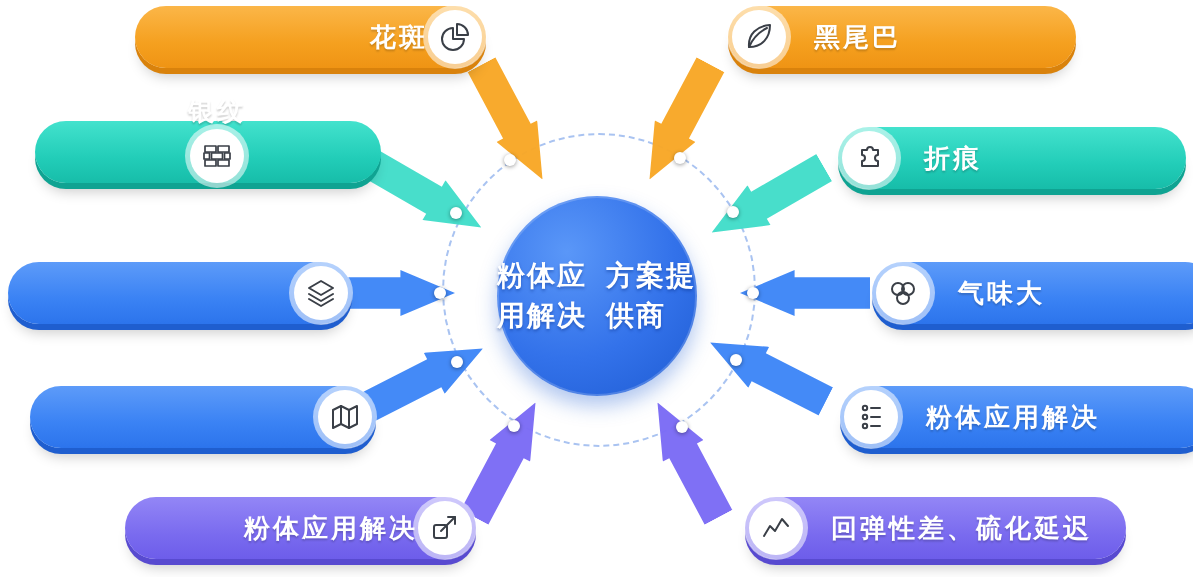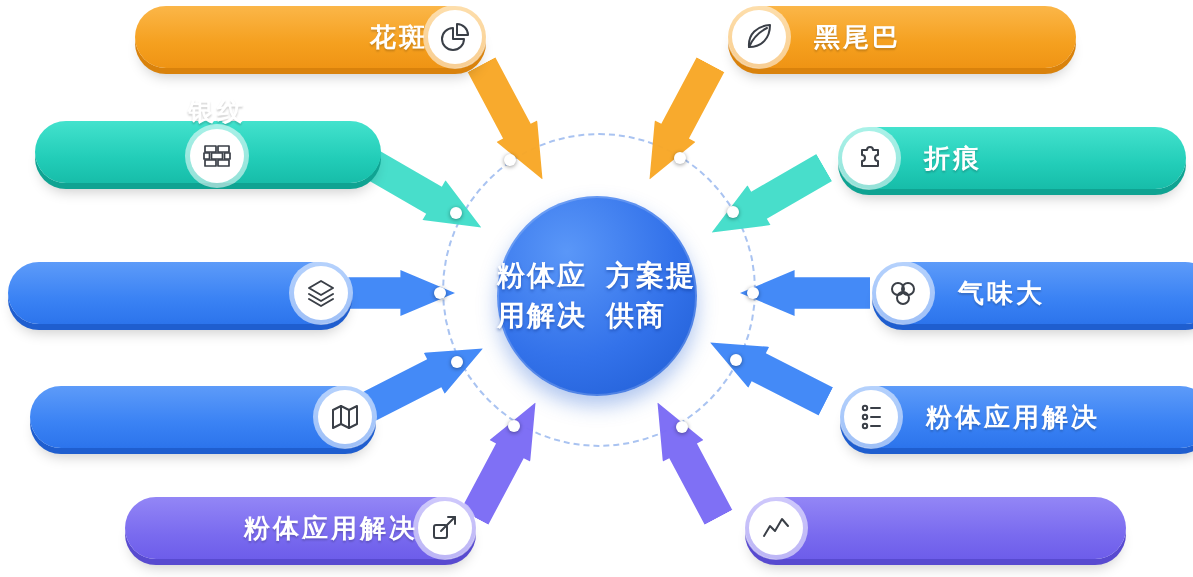--- a/index.html
+++ b/index.html
@@ -176,15 +176,16 @@
     </span>
     <span class="pill-label">粉体应用解决</span>
   </div>
 
   <div class="pill right c-purple" style="left:745px;top:497px;width:355px;">
     <span class="icon-circle">
       <svg viewBox="0 0 32 32">
           <path d="M4 24l6-10 5 5 7-12 6 7"></path>
         </svg>
     </span>
+    <span class="pill-label">回弹性差、硫化延迟</span>
   </div>
 
 </div>
 
 </body></html>

